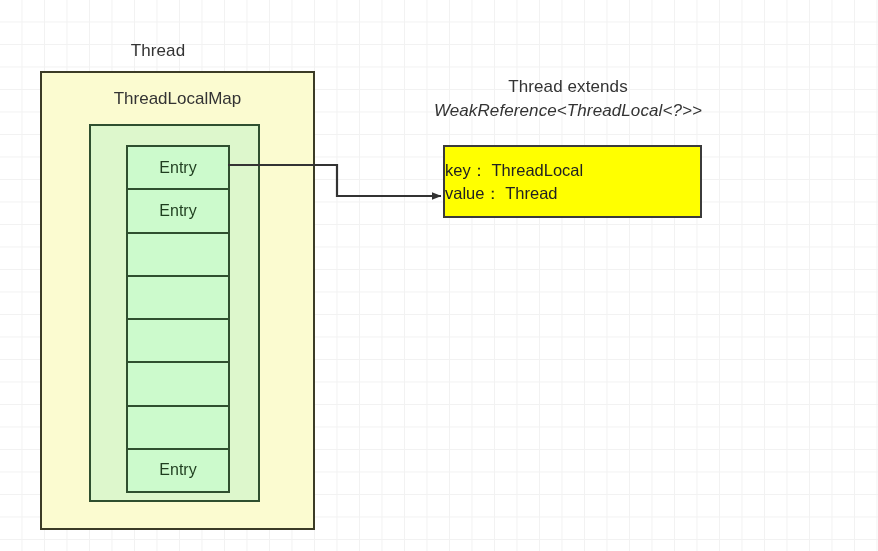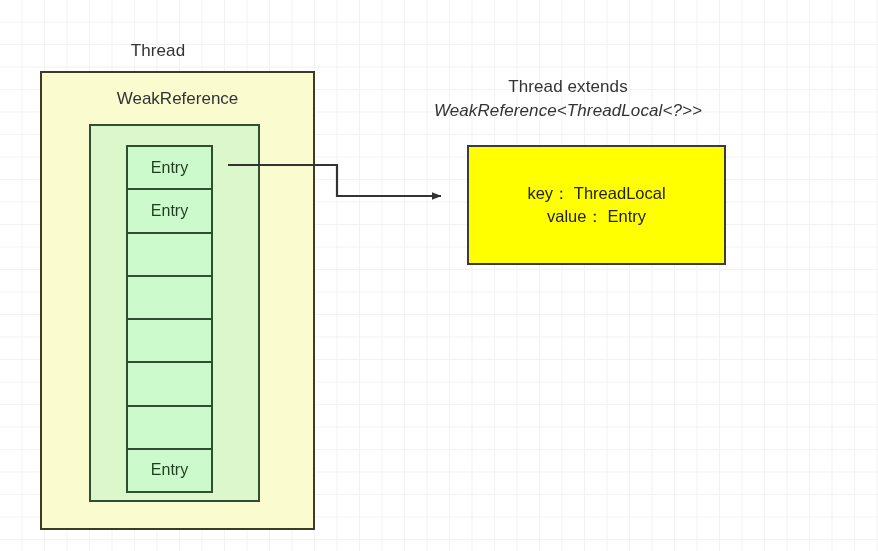--- a/index.html
+++ b/index.html
@@ -72,21 +72,21 @@
     background: #ddf7cc;
     border: 2px solid #2f4f2f;
     box-sizing: border-box;
   }
 
   
   #entry-column {
     position: absolute;
     left: 35px;
     top: 19px;
-    width: 87px;
+    width: 104px;
     height: 348px;
     display: flex;
     flex-direction: column;
   }
   .entry-cell {
     flex: 1 1 0;
     background: #ccfacc;
     border: 2px solid #2f4f2f;
     box-sizing: border-box;
     margin-bottom: -2px;
@@ -98,29 +98,27 @@
     white-space: pre;
   }
   .entry-cell:last-child { margin-bottom: 0; }
 
   
   #entry-detail-box {
     position: absolute;
     left: 443px;
     top: 145px;
     width: 259px;
-    height: 120px;
+    height: 73px;
     background: #ffff00;
     border: 2px solid #3b3b3b;
     box-sizing: border-box;
     display: flex;
     flex-direction: column;
-    align-items: center;
     justify-content: center;
-    margin-left: 24px;
   }
   #entry-detail-box .kv-line {
     font-size: 16.5px;
     color: #222222;
     line-height: 23px;
     white-space: pre;
   }
 
   
   #connector-arrow {
@@ -136,21 +134,21 @@
 <body>
 
 <div id="canvas">
 
   <div class="free-label" style="left:98px; top:28px; width:120px;margin-top:12px;">Thread</div>
 
   <div class="free-label" style="left:408px; top:76px; width:320px;">Thread extends</div>
   <div class="free-label" style="left:408px; top:100px; width:320px;font-style:italic;">WeakReference&lt;ThreadLocal&lt;?&gt;&gt;</div>
 
   <div id="thread-box">
-    <div id="threadlocalmap-label">WeakReference</div>
+    <div id="threadlocalmap-label">ThreadLocalMap</div>
 
     <div id="map-container">
       <div id="entry-column">
         <div class="entry-cell">Entry</div>
         <div class="entry-cell">Entry</div>
         <div class="entry-cell"></div>
         <div class="entry-cell"></div>
         <div class="entry-cell"></div>
         <div class="entry-cell"></div>
         <div class="entry-cell"></div>
@@ -163,16 +161,16 @@
     <defs>
       <marker id="arrowhead" markerWidth="10" markerHeight="8" refX="9.5" refY="4" orient="auto" markerUnits="userSpaceOnUse">
         <path d="M0,0 L10,4 L0,8 Z" fill="#333333"></path>
       </marker>
     </defs>
     <polyline points="228,165 337,165 337,196 441,196" fill="none" stroke="#333333" stroke-width="2.2" stroke-linejoin="miter" stroke-linecap="butt" marker-end="url(#arrowhead)"></polyline>
   </svg>
 
   <div id="entry-detail-box">
     <div class="kv-line">key： ThreadLocal</div>
-    <div class="kv-line">value： Entry</div>
+    <div class="kv-line">value： Thread</div>
   </div>
 
 </div>
 
 </body></html>

